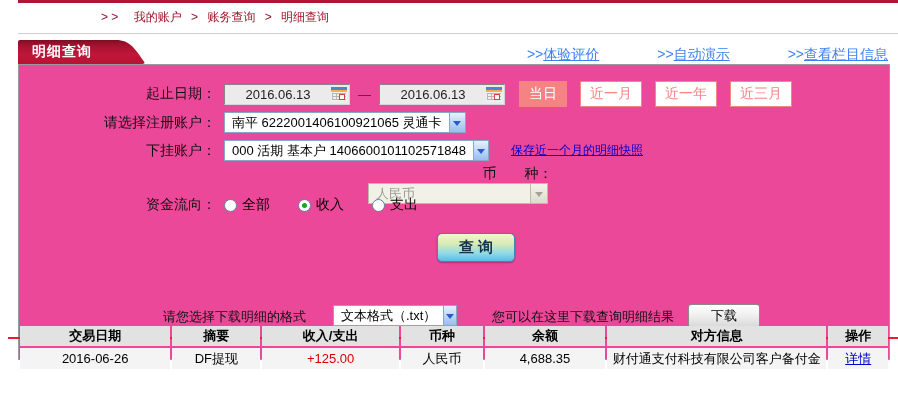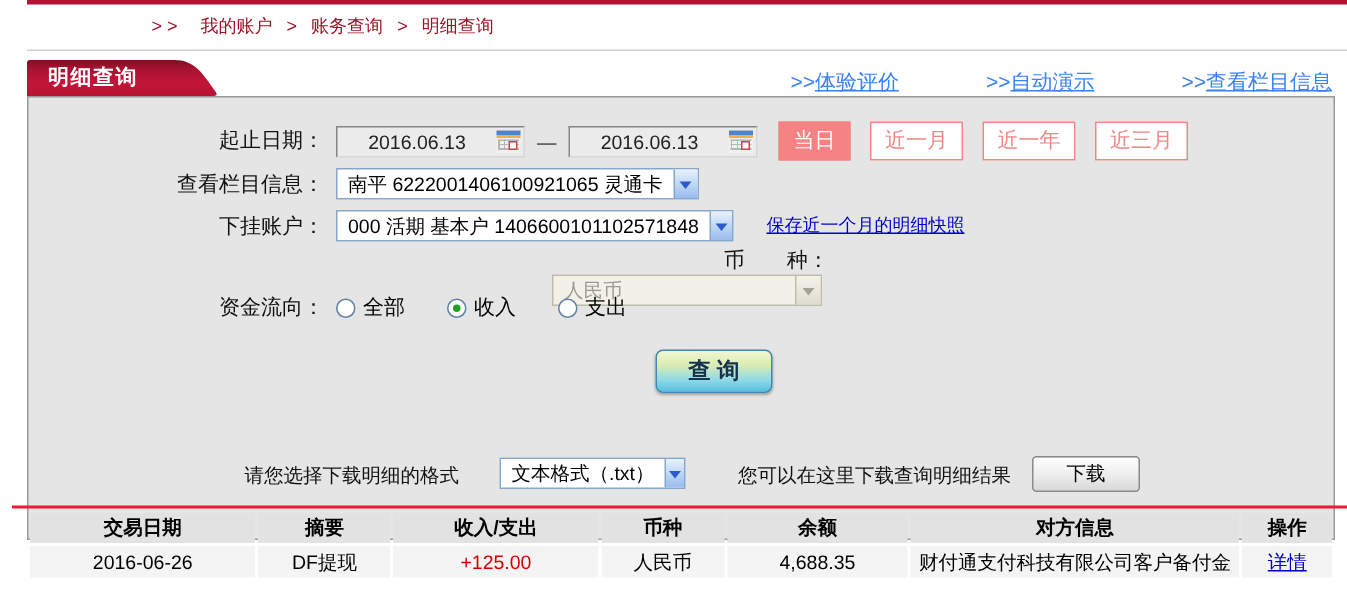--- a/index.html
+++ b/index.html
@@ -21,21 +21,21 @@
   .tab-wrap { position:absolute; top:40px; left:18px; width:132px; height:24px; }
   .tab-wrap svg { position:absolute; top:0; left:0; }
   .tab-title { position:absolute; top:3px; left:14px; color:#fff; font-weight:bold; font-size:14px; letter-spacing:1px; }
 
   
   .head-links { position:absolute; top:46px; right:10px; display:flex; gap:58px; font-size:14px; }
   .head-link { color:#3b82f6; cursor:pointer; white-space:nowrap; }
   .head-link .lk { text-decoration:underline; }
 
   
-  .content-box { position:absolute; top:64px; left:18px; right:8px; height:296px; border:1px solid #9a9a9a; background:#e5e5e5; }
+  .content-box { position:absolute; top:64px; left:18px; right:8px; height:296px; border:1px solid #9a9a9a; background:#ec4899; }
   .frow { position:absolute; left:0; right:0; display:flex; align-items:center; }
   .flabel { width:197px; text-align:right; font-size:14px; color:#111; white-space:pre; }
   .gap8 { margin-left:8px; }
 
   
   .datebox { display:inline-flex; align-items:center; width:126px; height:21px; background:#ebebeb; border:1px solid; border-color:#858585 #d6d6d6 #d6d6d6 #858585; }
   .dval { flex:1; text-align:center; font-size:13px; color:#222; }
   .cal-icon { position:relative; width:16px; height:15px; margin-right:2px; background:linear-gradient(180deg,#4a85d8 0,#4a85d8 3px,#f5b13d 3px,#f5b13d 5px,#f0f0f0 5px); cursor:pointer; }
   .cal-icon::before { content:''; position:absolute; left:1px; right:1px; top:6px; height:7px;
     background:repeating-linear-gradient(90deg,#b5b5b5 0 1px,transparent 1px 4px),repeating-linear-gradient(0deg,#b5b5b5 0 1px,transparent 1px 3px); }
@@ -75,21 +75,21 @@
   .dl-row { position:absolute; top:304px; left:0; right:0; height:24px; }
   .dl-label { position:absolute; left:163px; top:4px; font-size:13px; color:#111; }
   .dl-sel { position:absolute; left:333px; top:1px; width:124px; }
   .dl-hint { position:absolute; left:492px; top:4px; font-size:13px; color:#111; }
   .dl-btn { position:absolute; left:688px; top:0; width:72px; height:24px; border:1px solid #8a8a8a; border-radius:3px;
     background:linear-gradient(180deg,#ffffff,#ececec 55%,#d8d8d8); font-size:13px; cursor:pointer;
     font-family:"Liberation Sans","DejaVu Sans",sans-serif; }
 
   
   .red-line { position:absolute; top:337px; left:8px; right:0; height:2px; background:#ee1a31; }
-  .result-table { position:absolute; top:340px; left:18px; right:8px; border-collapse:separate; border-spacing:2px; width:auto; table-layout:fixed; }
+  .result-table { position:absolute; top:324px; left:18px; right:8px; border-collapse:separate; border-spacing:2px; width:auto; table-layout:fixed; }
   .result-table { width:872px; }
   .result-table th { background:#e2e2e2; font-weight:bold; font-size:13px; height:20px; text-align:center; white-space:nowrap; overflow:hidden; }
   .result-table td { background:#f4f4f4; font-size:13px; height:21px; text-align:center; white-space:nowrap; overflow:hidden; }
   td.amount { color:#d40000; }
   .detail-link { color:#0000cc; text-decoration:underline; cursor:pointer; }
 </style>
 </head>
 <body>
 
 <div class="page">
@@ -143,21 +143,21 @@
       </span>
       <span class="qbtns">
         <button class="qbtn on">当日</button>
         <button class="qbtn">近一月</button>
         <button class="qbtn">近一年</button>
         <button class="qbtn">近三月</button>
       </span>
     </div>
 
     <div class="frow" style="top:47px;">
-      <span class="flabel">查看栏目信息：</span>
+      <span class="flabel">请选择注册账户：</span>
       <span class="sel gap8" style="width:242px;">
         <span class="txt">南平  6222001406100921065  灵通卡</span>
         <span class="arrow-btn">
             <span class="arrow-down"></span>
           </span>
       </span>
     </div>
 
     <div class="frow" style="top:75px;">
       <span class="flabel">下挂账户：</span>

